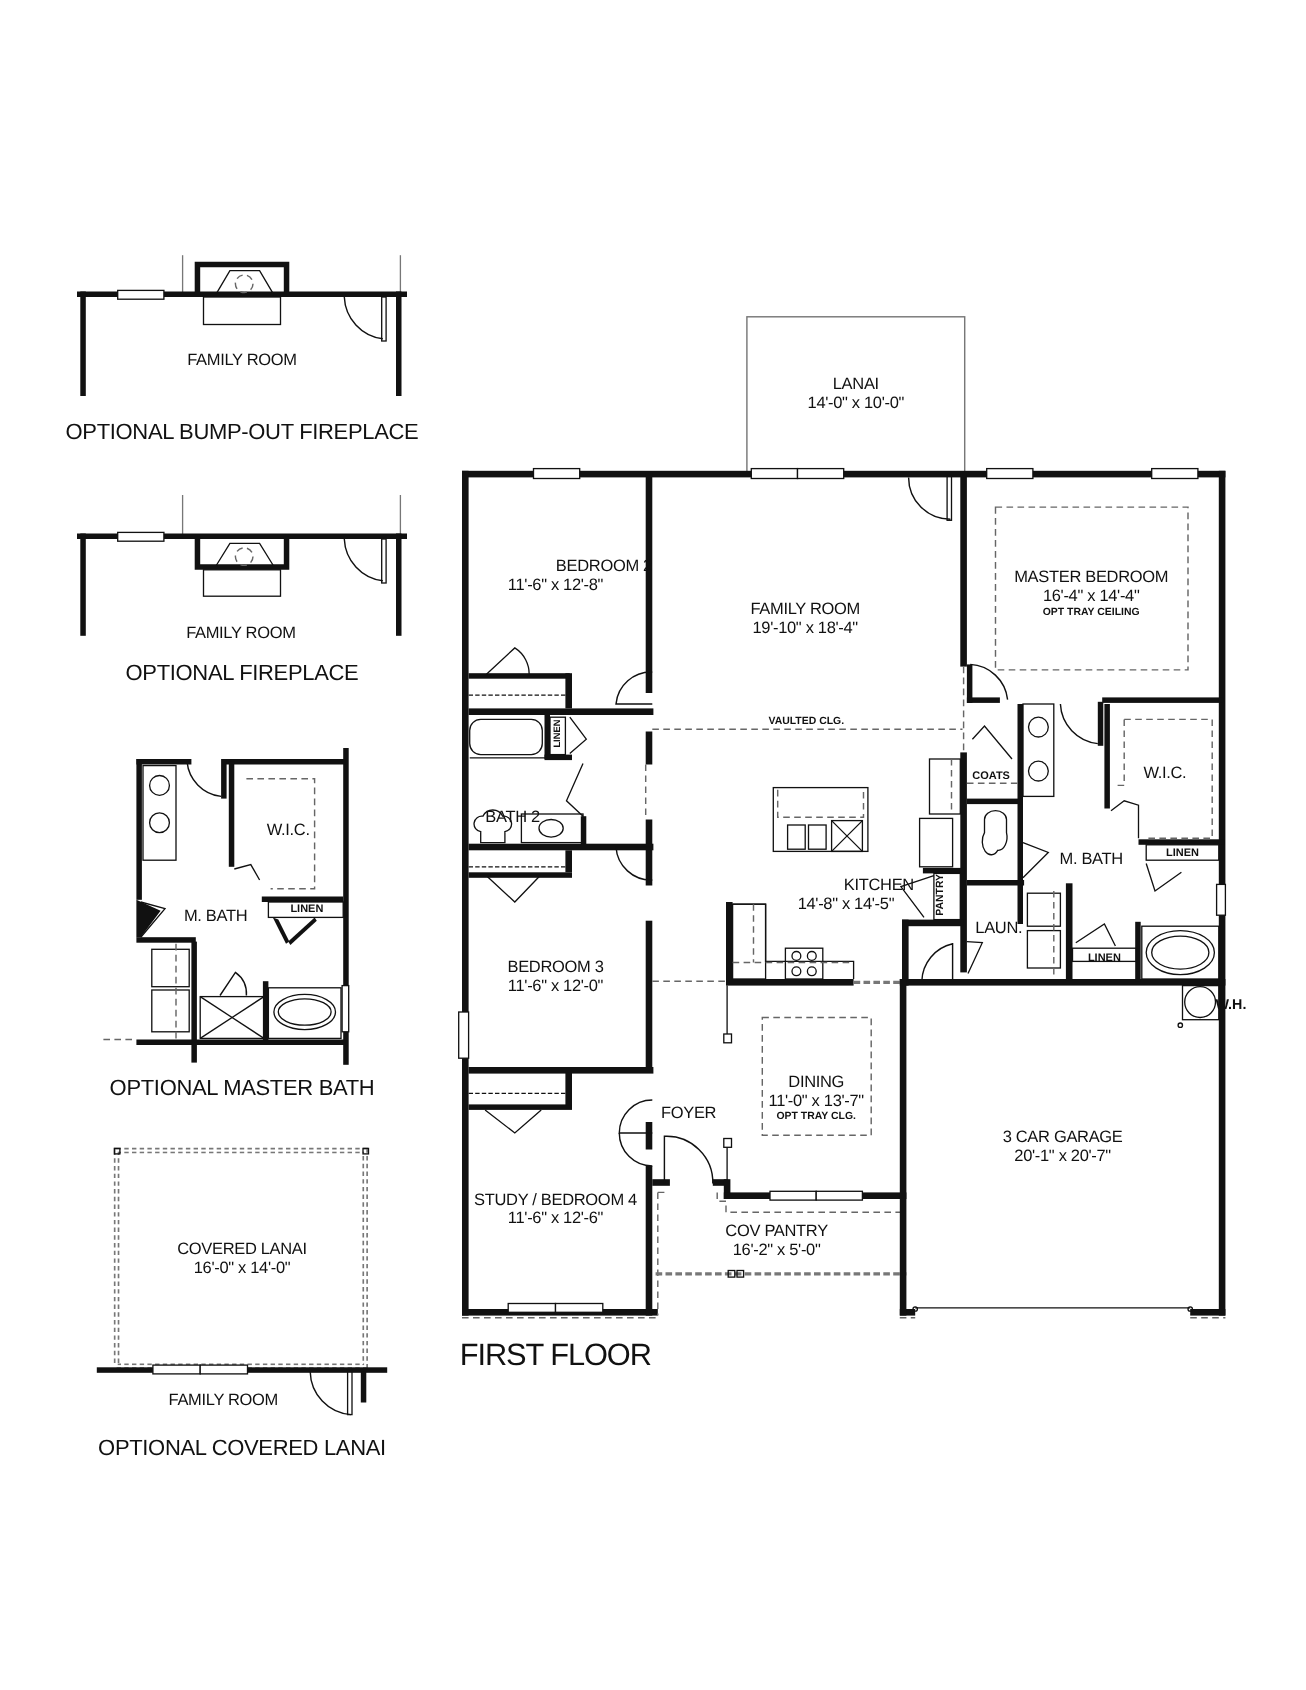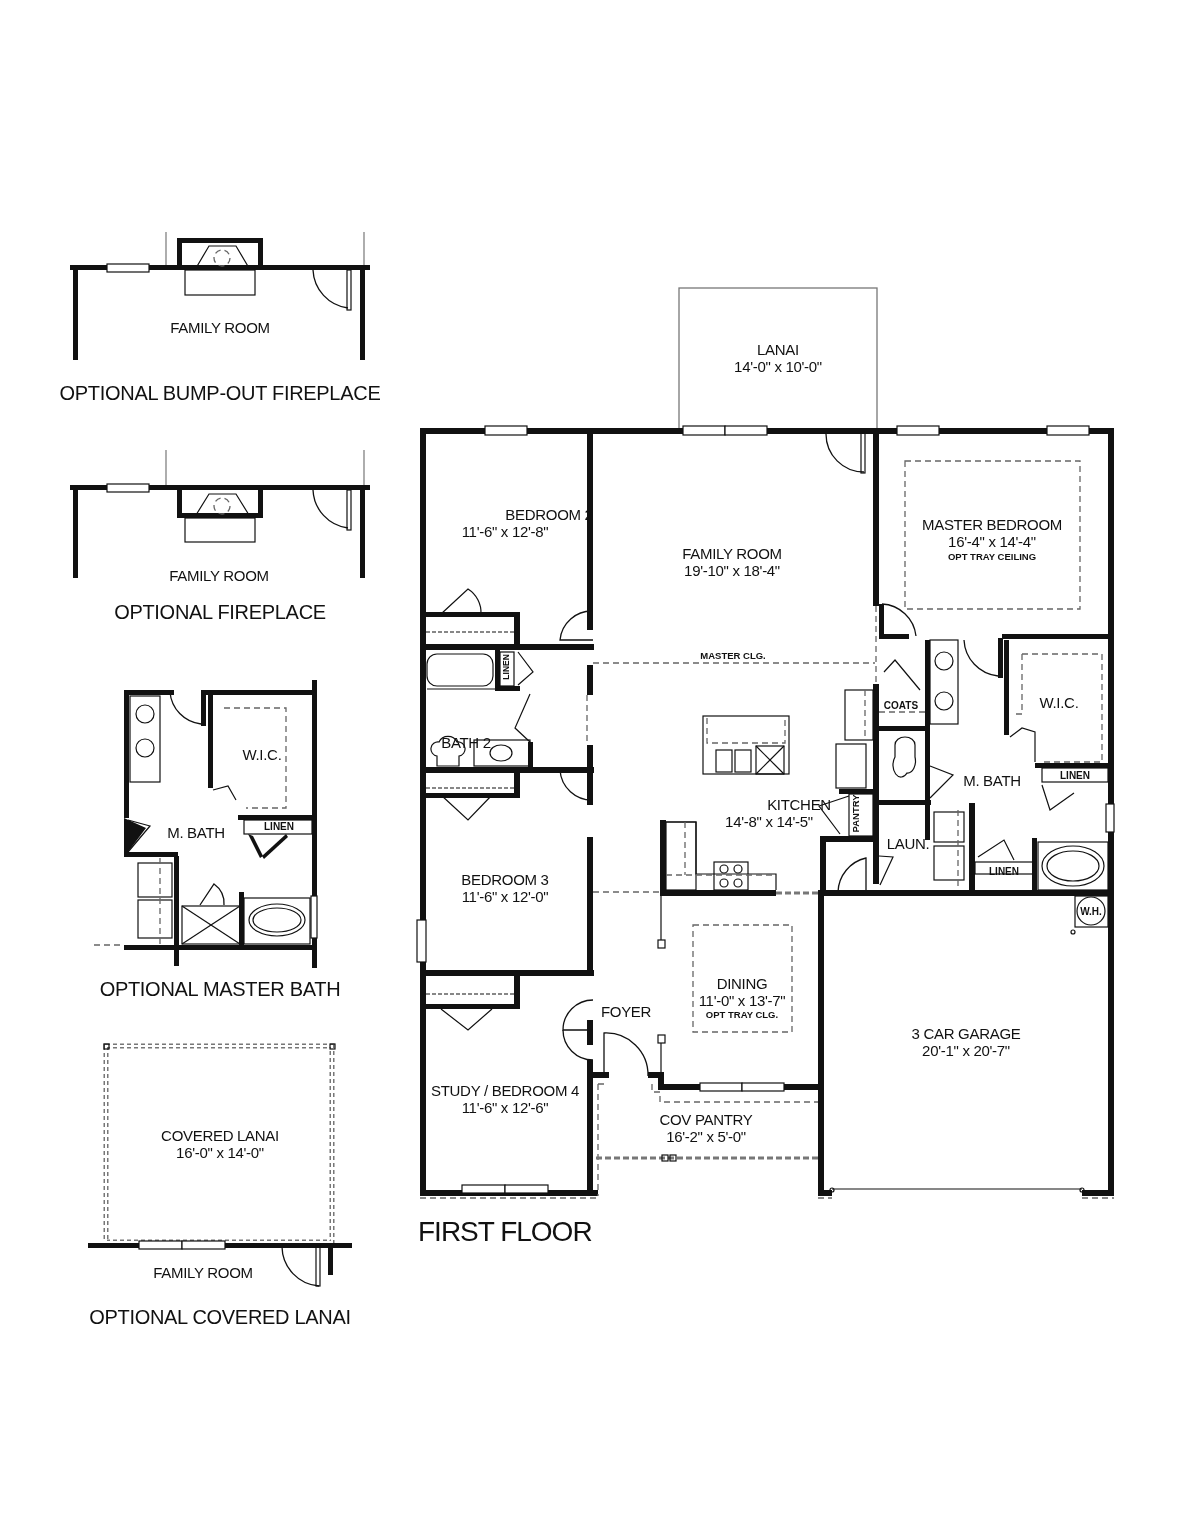--- a/index.html
+++ b/index.html
@@ -305,41 +305,41 @@
 <div class="lbl room" style="left:505px;top:506px;margin-left:44px;">BEDROOM 2</div>
 <div class="lbl dim" style="left:505px;top:523px;">11'-6" x 12'-8"</div>
 
 <div class="lbl room" style="left:732px;top:545px;">FAMILY ROOM</div>
 <div class="lbl dim" style="left:732px;top:562px;">19'-10" x 18'-4"</div>
 
 <div class="lbl room" style="left:992px;top:516px;">MASTER BEDROOM</div>
 <div class="lbl dim" style="left:992px;top:533px;">16'-4" x 14'-4"</div>
 <div class="lbl note" style="left:992px;top:552px;">OPT TRAY CEILING</div>
 
-<div class="lbl note" style="left:733px;top:651px;">MASTER CLG.</div>
+<div class="lbl note" style="left:733px;top:651px;">VAULTED CLG.</div>
 
 <div class="lbl room" style="left:466px;top:703px;margin-top:31px;">BATH 2</div>
 <div class="lbl small" style="left:507px;top:662px;transform:translateX(-50%) rotate(-90deg);transform-origin:center;font-size:8.5px;">LINEN</div>
 
 <div class="lbl small" style="left:901px;top:700px;">COATS</div>
 <div class="lbl room" style="left:1059px;top:694px;">W.I.C.</div>
 <div class="lbl room" style="left:992px;top:772px;">M. BATH</div>
 <div class="lbl small" style="left:1075px;top:770px;">LINEN</div>
 <div class="lbl small" style="left:1004px;top:866px;">LINEN</div>
 
 <div class="lbl room" style="left:799px;top:796px;">KITCHEN</div>
 <div class="lbl dim" style="left:769px;top:813px;">14'-8" x 14'-5"</div>
 
 <div class="lbl small" style="left:856px;top:808px;transform:translateX(-50%) rotate(-90deg);font-size:9.5px;">PANTRY</div>
 <div class="lbl room" style="left:908px;top:835px;">LAUN.</div>
 
 <div class="lbl room" style="left:505px;top:871px;">BEDROOM 3</div>
 <div class="lbl dim" style="left:505px;top:888px;">11'-6" x 12'-0"</div>
 
-<div class="lbl note" style="left:1091px;top:906px;font-size:10px;">W.H.</div>
+<div class="lbl note" style="left:1119px;top:906px;font-size:13px;">W.H.</div>
 
 <div class="lbl room" style="left:742px;top:975px;">DINING</div>
 <div class="lbl dim" style="left:742px;top:992px;">11'-0" x 13'-7"</div>
 <div class="lbl note" style="left:742px;top:1010px;">OPT TRAY CLG.</div>
 
 <div class="lbl room" style="left:626px;top:1003px;">FOYER</div>
 
 <div class="lbl room" style="left:966px;top:1025px;">3 CAR GARAGE</div>
 <div class="lbl dim" style="left:966px;top:1042px;">20'-1" x 20'-7"</div>
 

